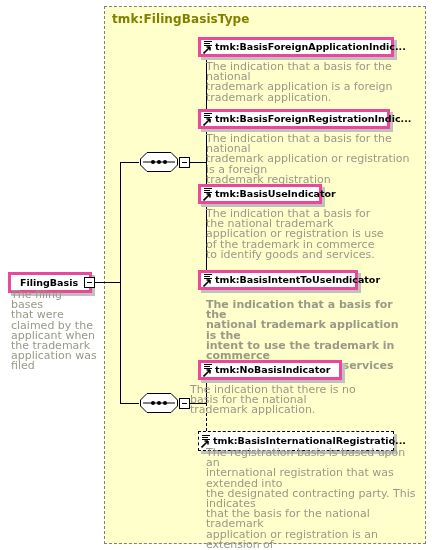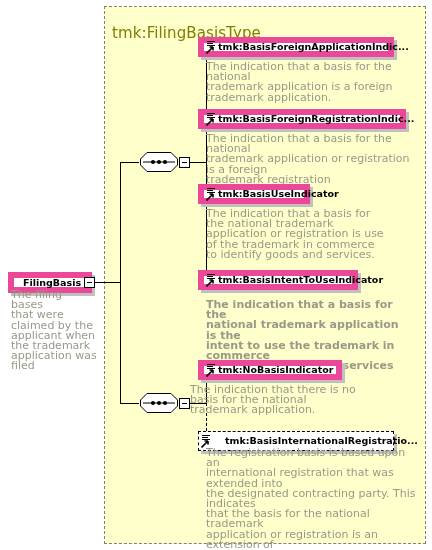--- a/index.html
+++ b/index.html
@@ -22,34 +22,34 @@
     top: 6px;
     width: 322px;
     height: 538px;
     background: #ffffcc;
     border: 1px dashed #808080;
     box-sizing: border-box;
   }
   #type-title {
     position: absolute;
     left: 112px;
-    top: 24px;
-    font-size: 15px;
+    top: 12px;
+    font-size: 12px;
     color: #808000;
-    font-weight: normal;
+    font-weight: bold;
     letter-spacing: 0.1px;
     white-space: nowrap;
   }
 
   
   .el-box {
     position: absolute;
     box-sizing: border-box;
     background: #ffffff;
-    border: 6px solid #ec4899;
+    border: 3px solid #ec4899;
     height: 20px;
     box-shadow: 3px 3px 0 0 #c0c0c0;
     display: flex;
     align-items: center;
   }
   .el-box.optional {
     border: 1px dashed #000000;
   }
   .el-label {
     font-size: 9.5px;
@@ -247,36 +247,36 @@
     <svg class="arw" viewBox="0 0 8 8">
         <path d="M0.5,7.5 L7,1 M7,1 L3.5,1 M7,1 L7,4.5" stroke="#000000" stroke-width="1.6" fill="none"></path>
       </svg>
   </span>
   <span class="el-label">tmk:BasisForeignApplicationIndic...</span>
 </div>
 <div class="doc" style="left:206px; top:62px; width:200px;">The indication that a basis for the national
 trademark application is a foreign
 trademark application.</div>
 
-<div class="el-box" style="left:198px; top:109px; width:208px;text-align:right;">
+<div class="el-box" style="left:198px; top:109px; width:192px;text-align:right;">
   <span class="el-icon">
     <span class="ln l1"></span>
       <span class="ln l2"></span>
       <span class="ln l3"></span>
     <svg class="arw" viewBox="0 0 8 8">
         <path d="M0.5,7.5 L7,1 M7,1 L3.5,1 M7,1 L7,4.5" stroke="#000000" stroke-width="1.6" fill="none"></path>
       </svg>
   </span>
   <span class="el-label">tmk:BasisForeignRegistrationIndic...</span>
 </div>
 <div class="doc" style="left:206px; top:134px; width:210px;">The indication that a basis for the national
 trademark application or registration is a foreign
 trademark registration</div>
 
-<div class="el-box" style="left:198px; top:184px; width:112px;text-align:center;">
+<div class="el-box" style="left:198px; top:184px; width:124px;text-align:center;">
   <span class="el-icon">
     <span class="ln l1"></span>
       <span class="ln l2"></span>
       <span class="ln l3"></span>
     <svg class="arw" viewBox="0 0 8 8">
         <path d="M0.5,7.5 L7,1 M7,1 L3.5,1 M7,1 L7,4.5" stroke="#000000" stroke-width="1.6" fill="none"></path>
       </svg>
   </span>
   <span class="el-label">tmk:BasisUseIndicator</span>
 </div>
@@ -310,21 +310,21 @@
     <svg class="arw" viewBox="0 0 8 8">
         <path d="M0.5,7.5 L7,1 M7,1 L3.5,1 M7,1 L7,4.5" stroke="#000000" stroke-width="1.6" fill="none"></path>
       </svg>
   </span>
   <span class="el-label">tmk:NoBasisIndicator</span>
 </div>
 <div class="doc" style="left:190px; top:385px; width:190px;">The indication that there is no
 basis for the national
 trademark application.</div>
 
-<div class="el-box optional" style="left:198px; top:431px; width:196px;gap:12px;">
+<div class="el-box optional" style="left:198px; top:431px; width:196px;">
   <span class="el-icon">
     <span class="ln l1"></span>
       <span class="ln l2"></span>
       <span class="ln l3"></span>
     <svg class="arw" viewBox="0 0 8 8">
         <path d="M0.5,7.5 L7,1 M7,1 L3.5,1 M7,1 L7,4.5" stroke="#000000" stroke-width="1.6" fill="none"></path>
       </svg>
   </span>
   <span class="el-label">tmk:BasisInternationalRegistratio...</span>
 </div>

